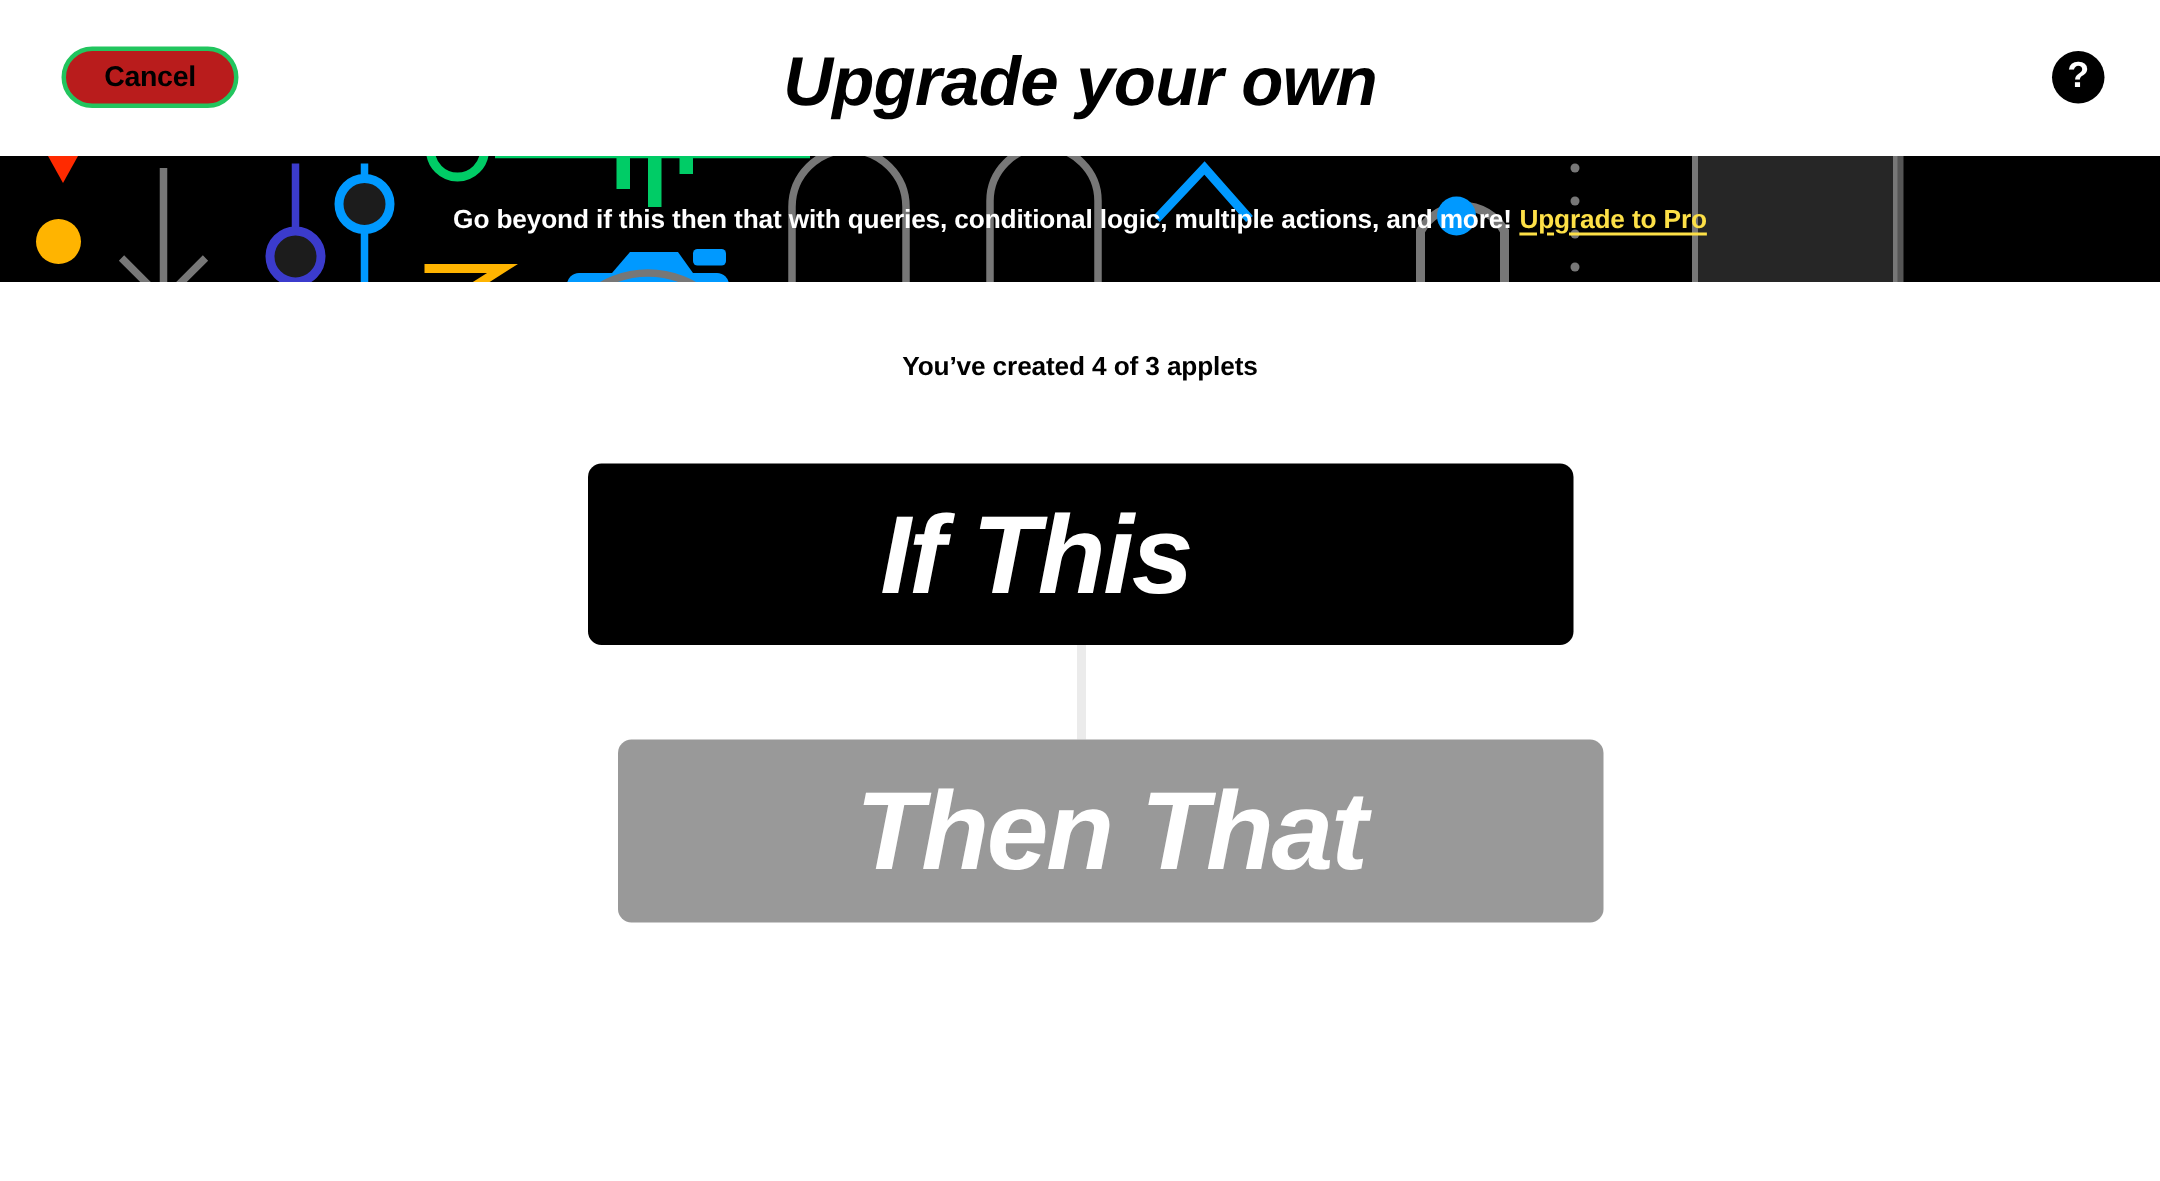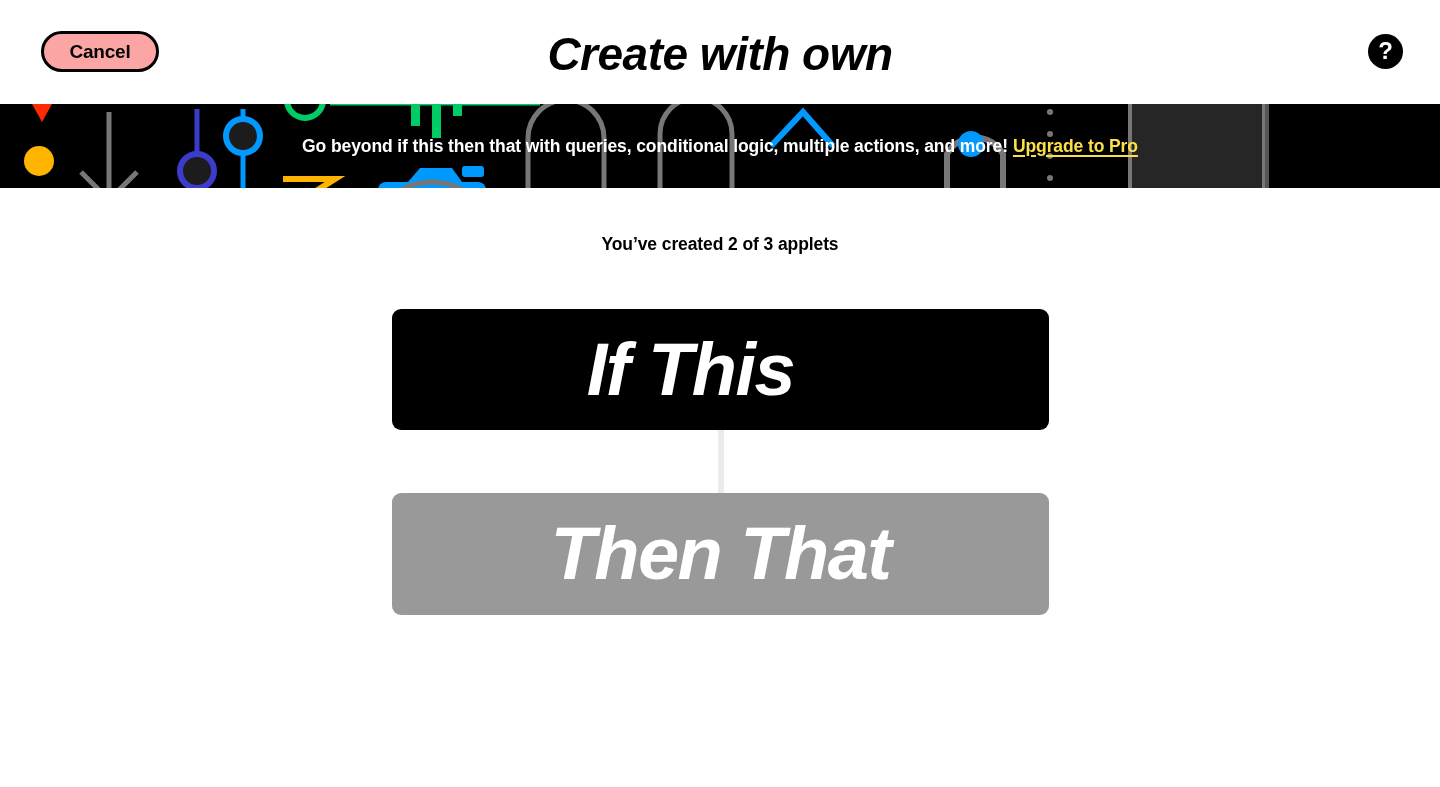--- a/index.html
+++ b/index.html
@@ -25,23 +25,23 @@
     left: 0; top: 0;
     width: 1440px;
     height: 104px;
     background: #ffffff;
   }
 
   .cancel-btn {
     position: absolute;
     left: 41px; top: 31px;
     width: 118px; height: 41px;
-    border: 3px solid #000000;
+    border: 3px solid #22c55e;
     border-radius: 21px;
-    background: #fca5a5;
+    background: #b91c1c;
     color: #000000;
     font-size: 19px;
     font-weight: bold;
     letter-spacing: -0.2px;
     display: flex;
     align-items: center;
     justify-content: center;
     cursor: pointer;
   }
 
@@ -140,20 +140,21 @@
   }
 
   .card-if {
     height: 121px;
     background: #000000;
   }
 
   .card-then {
     height: 122px;
     background: #999999;
+    margin-left: 20px;
   }
 
   .card-label {
     font-size: 74px;
     font-weight: bold;
     font-style: italic;
     color: #ffffff;
     letter-spacing: -1.5px;
     line-height: 1;
   }
@@ -190,21 +191,21 @@
 <body>
 
 <div class="page">
 
   <div class="topbar">
 
     <div class="cancel-btn">
       <span>Cancel</span>
     </div>
 
-    <div class="page-title">Create with own</div>
+    <div class="page-title">Upgrade your own</div>
 
     <div class="help-btn">
       <span>?</span>
     </div>
   </div>
 
   <div class="promo">
 
     <svg width="1440" height="84" viewBox="0 0 1440 84" aria-hidden="true">
 
@@ -281,21 +282,21 @@
       <rect x="1331" y="159" width="32" height="46" fill="#666666"></rect>
       <rect x="1371" y="115" width="34" height="90" fill="#ff2a00"></rect>
     </svg>
 
     <div class="promo-text">
       <span>Go beyond if this then that with queries, conditional logic, multiple actions, and more!</span>
       <a class="promo-link" href="#">Upgrade to Pro</a>
     </div>
   </div>
 
-  <div class="applet-count">You’ve created 2 of 3 applets</div>
+  <div class="applet-count">You’ve created 4 of 3 applets</div>
 
   <div class="builder">
 
     <div class="card card-if">
       <span class="card-label">If This</span>
     </div>
 
     <div class="connector"></div>
 
     <div class="card card-then">

